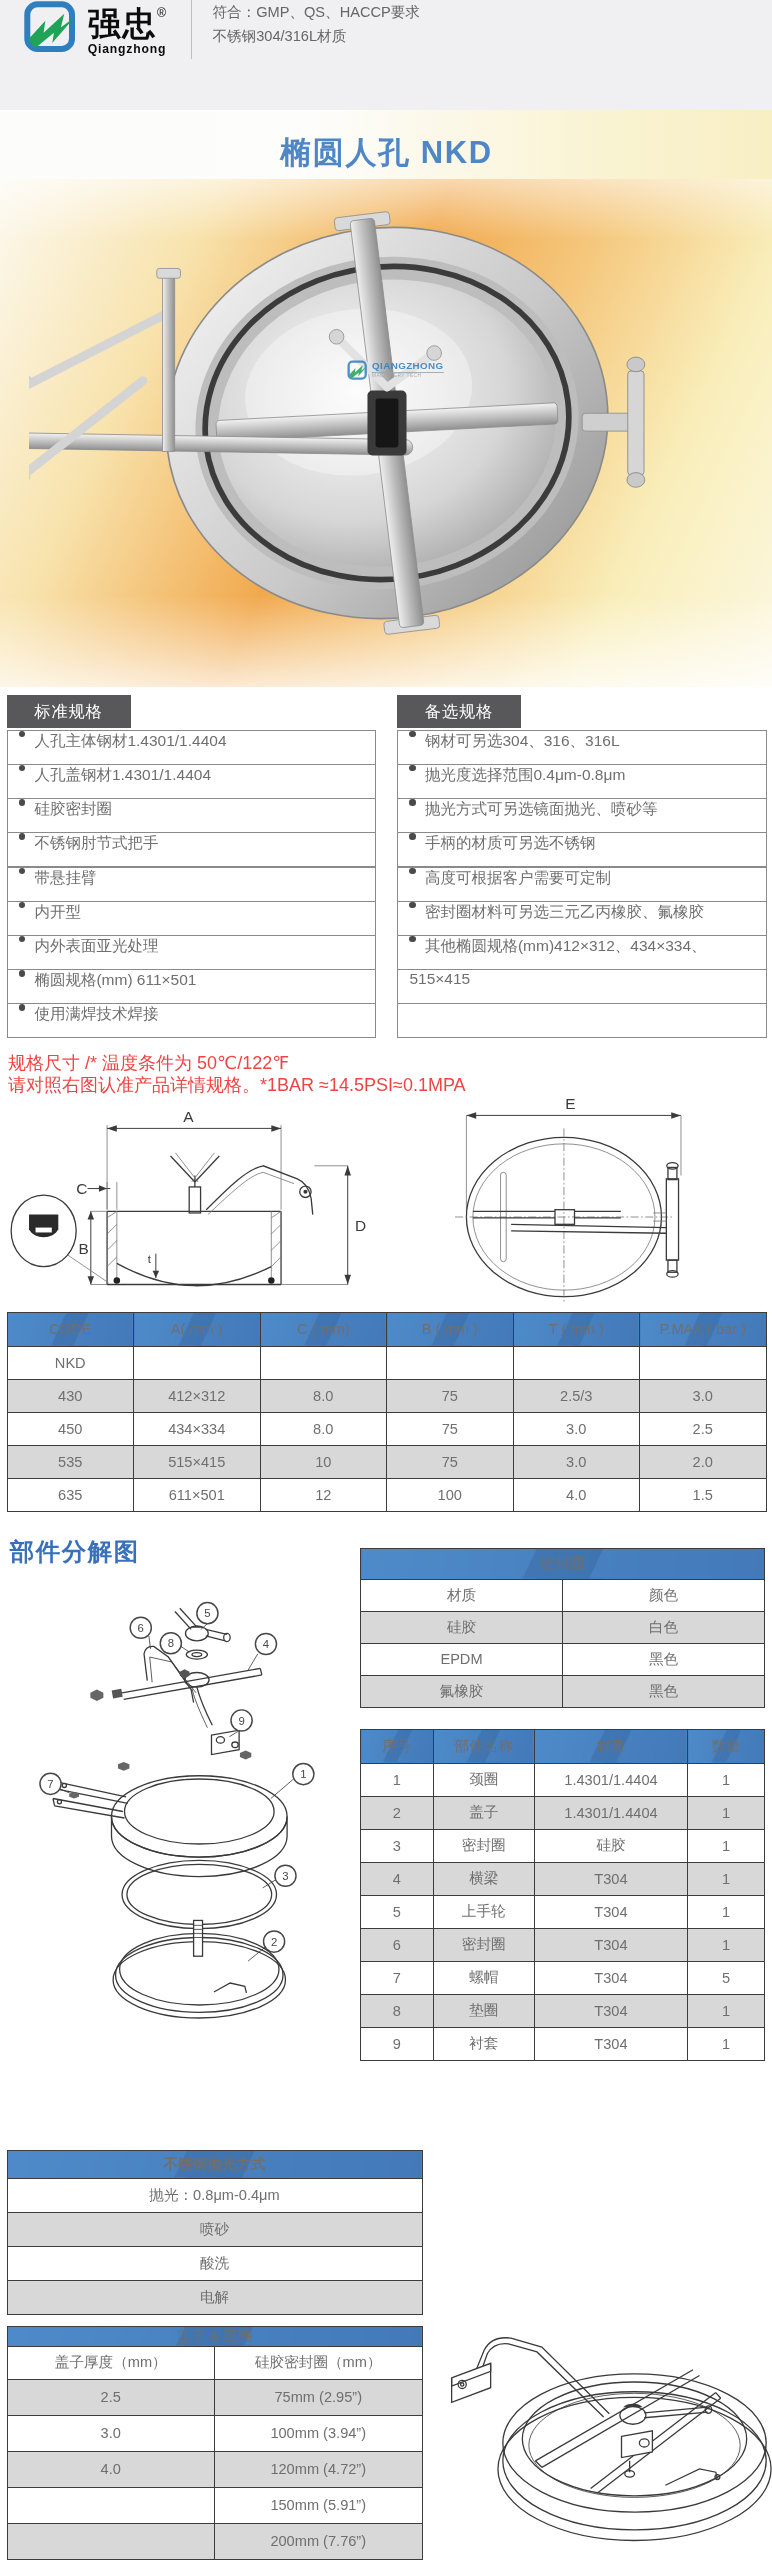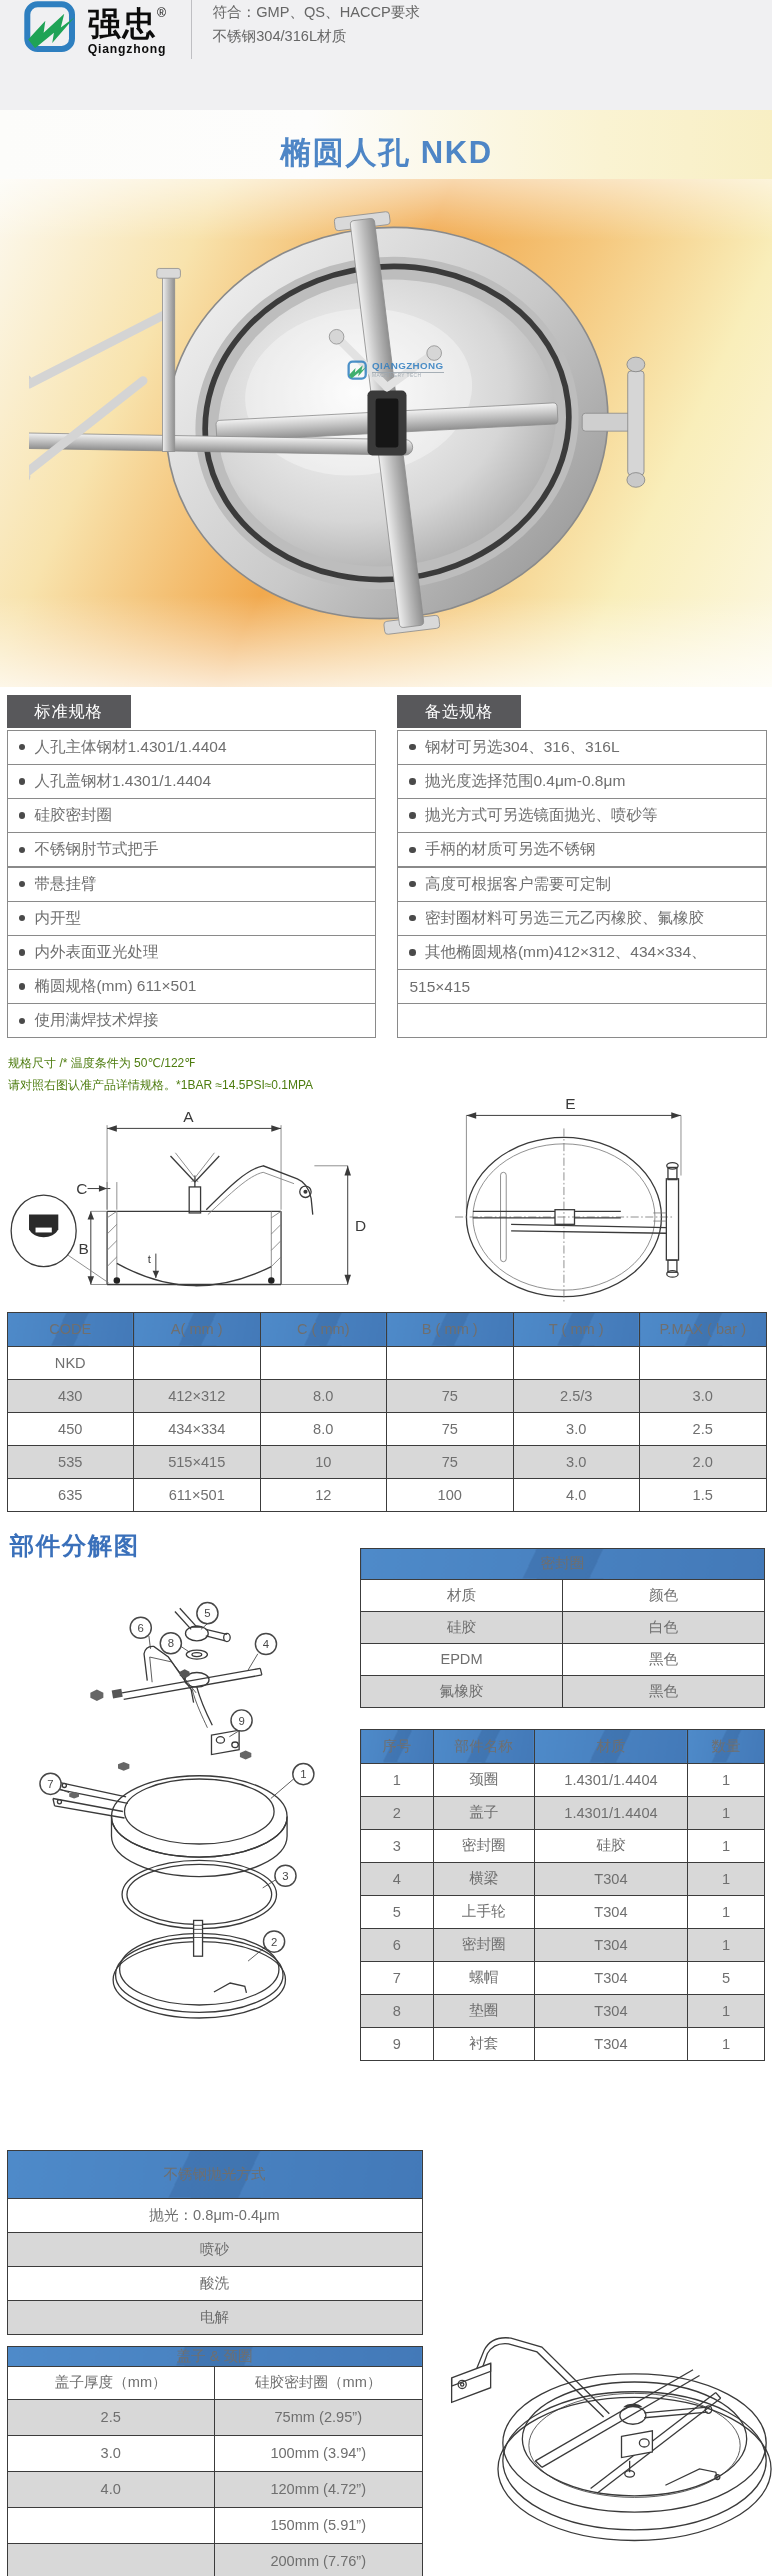--- a/index.html
+++ b/index.html
@@ -42,26 +42,26 @@
   .wm-text2{font-size:4.9px;color:#9aa4ad;letter-spacing:0.4px;line-height:6.5px;border-top:0.8px solid #9aa4ad;margin-top:1.6px;}
   
   .specs{display:flex;padding:8.1px 6.5px 0 6.5px;height:350px;box-sizing:content-box;gap:21px;}
   .spec-col{flex:1;}
   .spec-badge{
     width:124px;height:33px;line-height:33px;text-align:center;background:#58585b;
     color:#fff;font-size:16.3px;letter-spacing:0.8px;
   }
   .spec-list{margin-top:2.4px;}
   .spec-row{
-    height:33px;border:0.8px solid #8a8a8a;margin-top:-0.8px;display:flex;align-items:center;
+    height:33px;border:0.8px solid #8a8a8a;margin-top:-0.8px;display:flex;
     padding-left:11.4px;font-size:15.5px;color:#6f6f6f;background:#fff;
   }
   .dot{width:6.5px;height:6.5px;border-radius:50%;background:#4a4a4a;margin-right:9px;flex:0 0 auto;}
   
-  .notice{height:46px;padding:6.5px 0 0 8.1px;box-sizing:border-box;color:#4d7c0f;font-size:12px;line-height:22px;}
+  .notice{height:46px;padding:6.5px 0 0 8.1px;box-sizing:border-box;color:#ef4444;font-size:18px;line-height:22px;}
   
   .drawings{height:216px;display:flex;padding:0 3.3px;box-sizing:border-box;}
   .drawings svg{display:block;}
   .dwg{stroke:#3a3a3a;fill:none;stroke-width:1.6;}
   .dwg-thin{stroke:#777;fill:none;stroke-width:1;}
   .dwg-dim{stroke:#3a3a3a;fill:none;stroke-width:1.2;}
   .dim-label{font-size:19px;fill:#3a3a3a;}
   .dim-label-sm{font-size:14px;fill:#3a3a3a;}
   
   table.tbl{border-collapse:collapse;table-layout:fixed;}
@@ -76,34 +76,34 @@
     color:#fff;font-size:14.6px;
   }
   tr.alt td{background:#d8d8d8;}
   
   .size-table-wrap{padding:4.9px 6.5px 0 6.5px;height:202px;box-sizing:content-box;}
   .size-table{width:760px;}
   .size-table tr{height:33px;}
   .size-table tr.hd{height:34px;}
   
   .exploded{position:relative;height:634px;}
-  .exploded-title{position:absolute;left:9.8px;top:16px;font-size:24.4px;font-weight:bold;color:#3a70ba;letter-spacing:1.6px;}
+  .exploded-title{position:absolute;left:9.8px;top:22px;font-size:24.4px;font-weight:bold;color:#3a70ba;letter-spacing:1.6px;}
   .exploded-svg{position:absolute;left:4.1px;top:65px;}
   .exp-right{position:absolute;left:360px;top:34px;width:405px;}
   .seal-table{width:405px;}
   .seal-table tr{height:32px;}
   .seal-table tr.hd{height:31px;}
   .parts-table{width:405px;margin-top:21px;}
   .parts-table tr{height:33px;}
   .parts-table tr.hd{height:34px;}
   
   .bottom{position:relative;height:429px;}
   .polish-table{width:416px;margin:1.6px 0 0 6.5px;}
   .polish-table tr{height:34px;}
-  .polish-table tr.hd{height:48px;}
+  .polish-table tr.hd{height:28px;font-weight:bold;}
   .cover-table{width:416px;margin:11.4px 0 0 6.5px;}
   .cover-table tr{height:36px;}
   .cover-table tr.hd{height:16px;}
   .cover-table tr.subhd{height:33px;}
   .bottom-svg{position:absolute;left:431px;top:106px;}
 </style>
 </head>
 <body>
 
 <div class="header">

